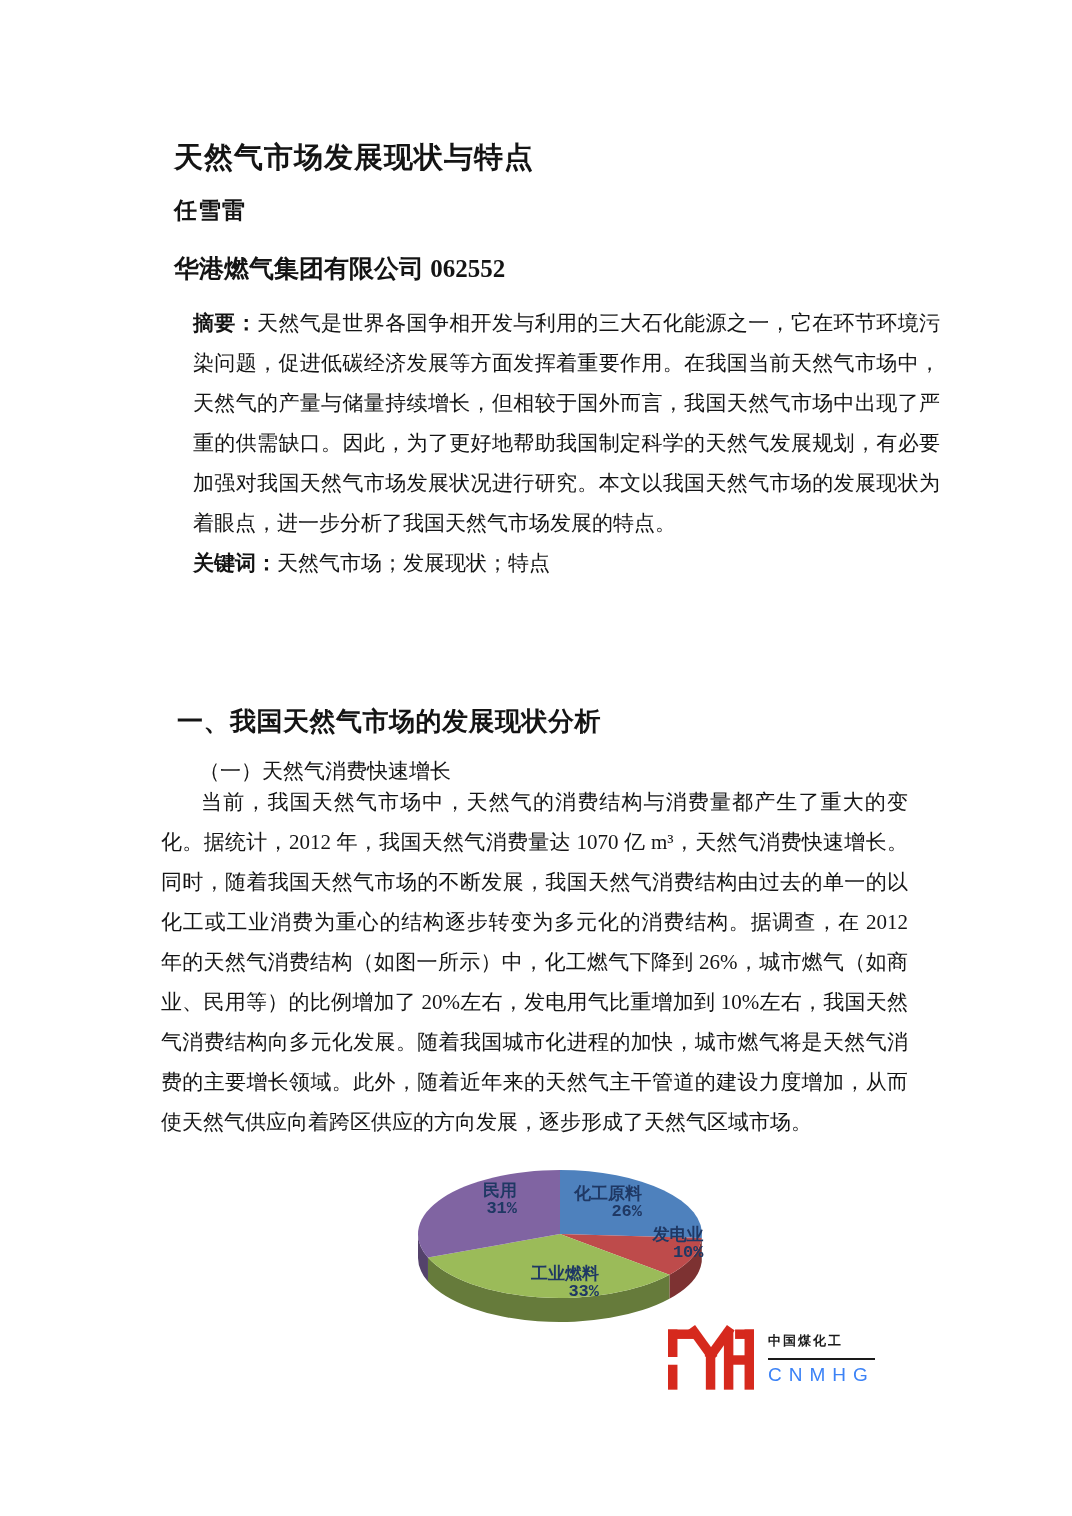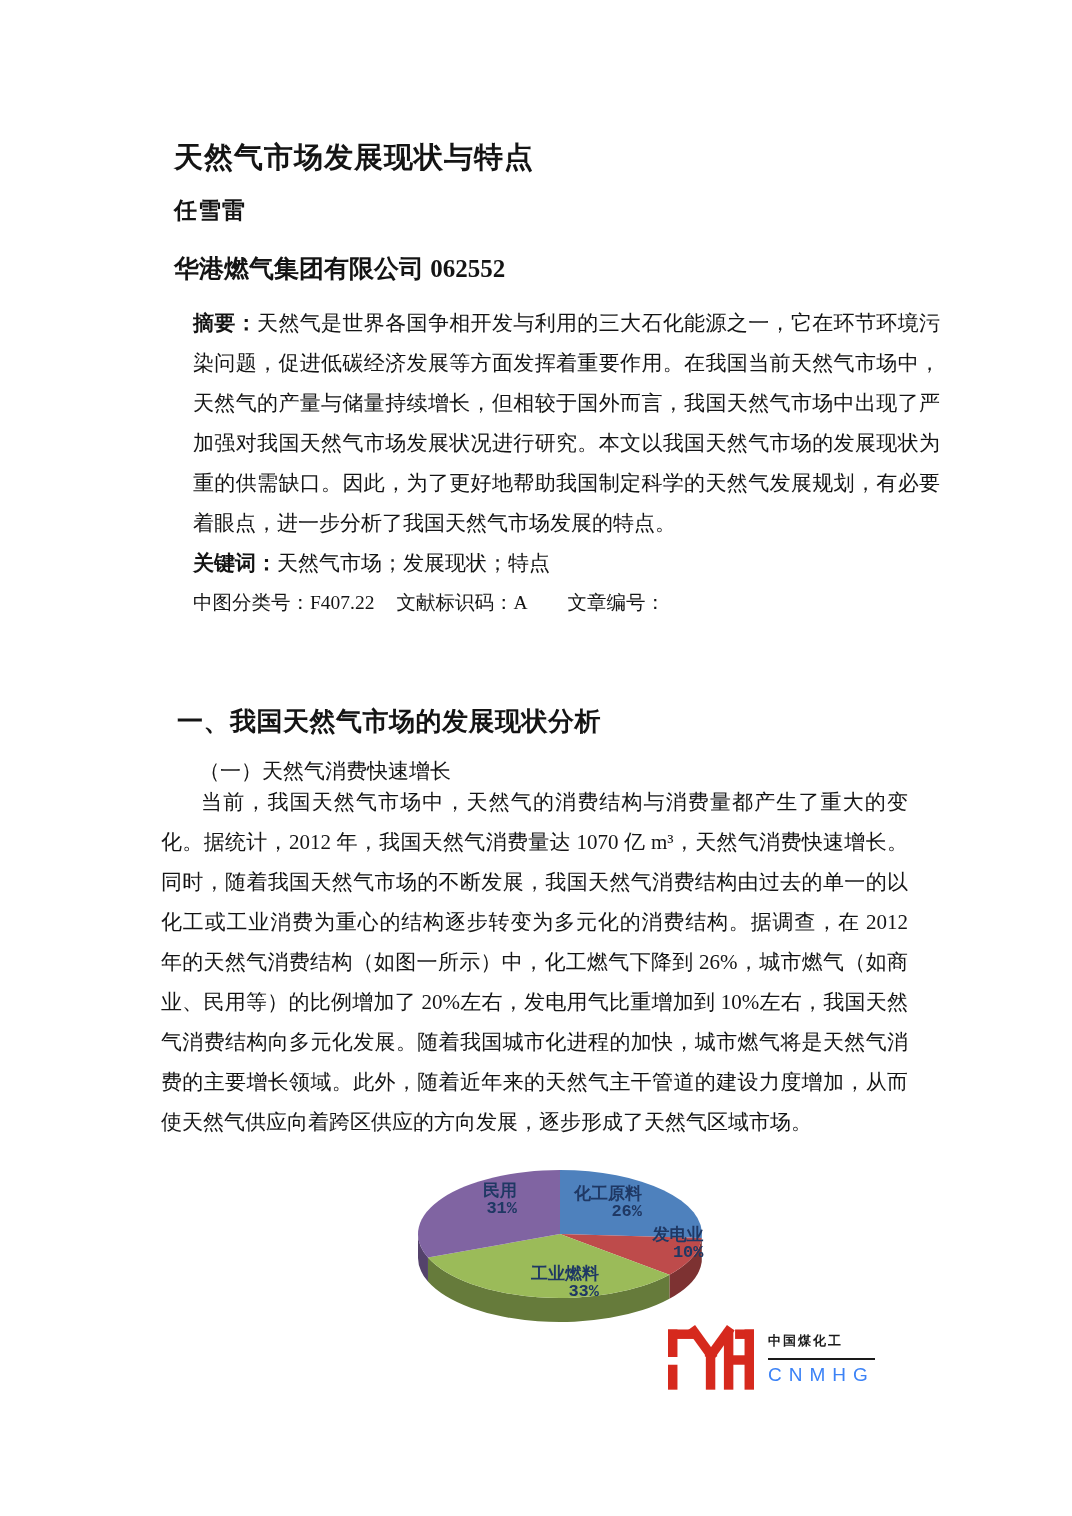--- a/index.html
+++ b/index.html
@@ -55,29 +55,26 @@
 <div class="abs centered" id="doc-author">任雪雷</div>
 <div class="abs centered" id="doc-affiliation">华港燃气集团有限公司 062552</div>
 
 <div class="abs" id="front-block">
   <div class="tline">
     <span class="lbl">摘要：</span><span>天然气是世界各国争相开发与利用的三大石化能源之一，它在环节环境污</span>
   </div>
   <div id="abstract-rest">
       <div class="tline">染问题，促进低碳经济发展等方面发挥着重要作用。在我国当前天然气市场中，</div>
       <div class="tline">天然气的产量与储量持续增长，但相较于国外而言，我国天然气市场中出现了严</div>
+      <div class="tline">重的供需缺口。因此，为了更好地帮助我国制定科学的天然气发展规划，有必要</div>
       <div class="tline">加强对我国天然气市场发展状况进行研究。本文以我国天然气市场的发展现状为</div>
-      <div class="tline">重的供需缺口。因此，为了更好地帮助我国制定科学的天然气发展规划，有必要</div>
       <div class="tline tline-last">着眼点，进一步分析了我国天然气市场发展的特点。</div>
     </div>
   <div class="tline tline-last" id="keywords-line">
     <span class="lbl">关键词：</span><span>天然气市场；发展现状；特点</span>
-  </div>
-  <div class="tline tline-last" id="class-line">
-    <span class="seg1">中图分类号：F407.22</span><span class="seg2">文献标识码：A</span><span>文章编号：</span>
   </div>
 </div>
 
 <h2 class="abs" id="section1-heading" style="margin:16px;">一、我国天然气市场的发展现状分析</h2>
 <div class="abs" id="subsection1">（一）天然气消费快速增长</div>
 
 <div class="abs" id="body-block">
   <div id="body-lines">
       <div class="tline">当前，我国天然气市场中，天然气的消费结构与消费量都产生了重大的变</div>
       <div class="tline">化。据统计，2012 年，我国天然气消费量达 1070 亿 m³，天然气消费快速增长。</div>

